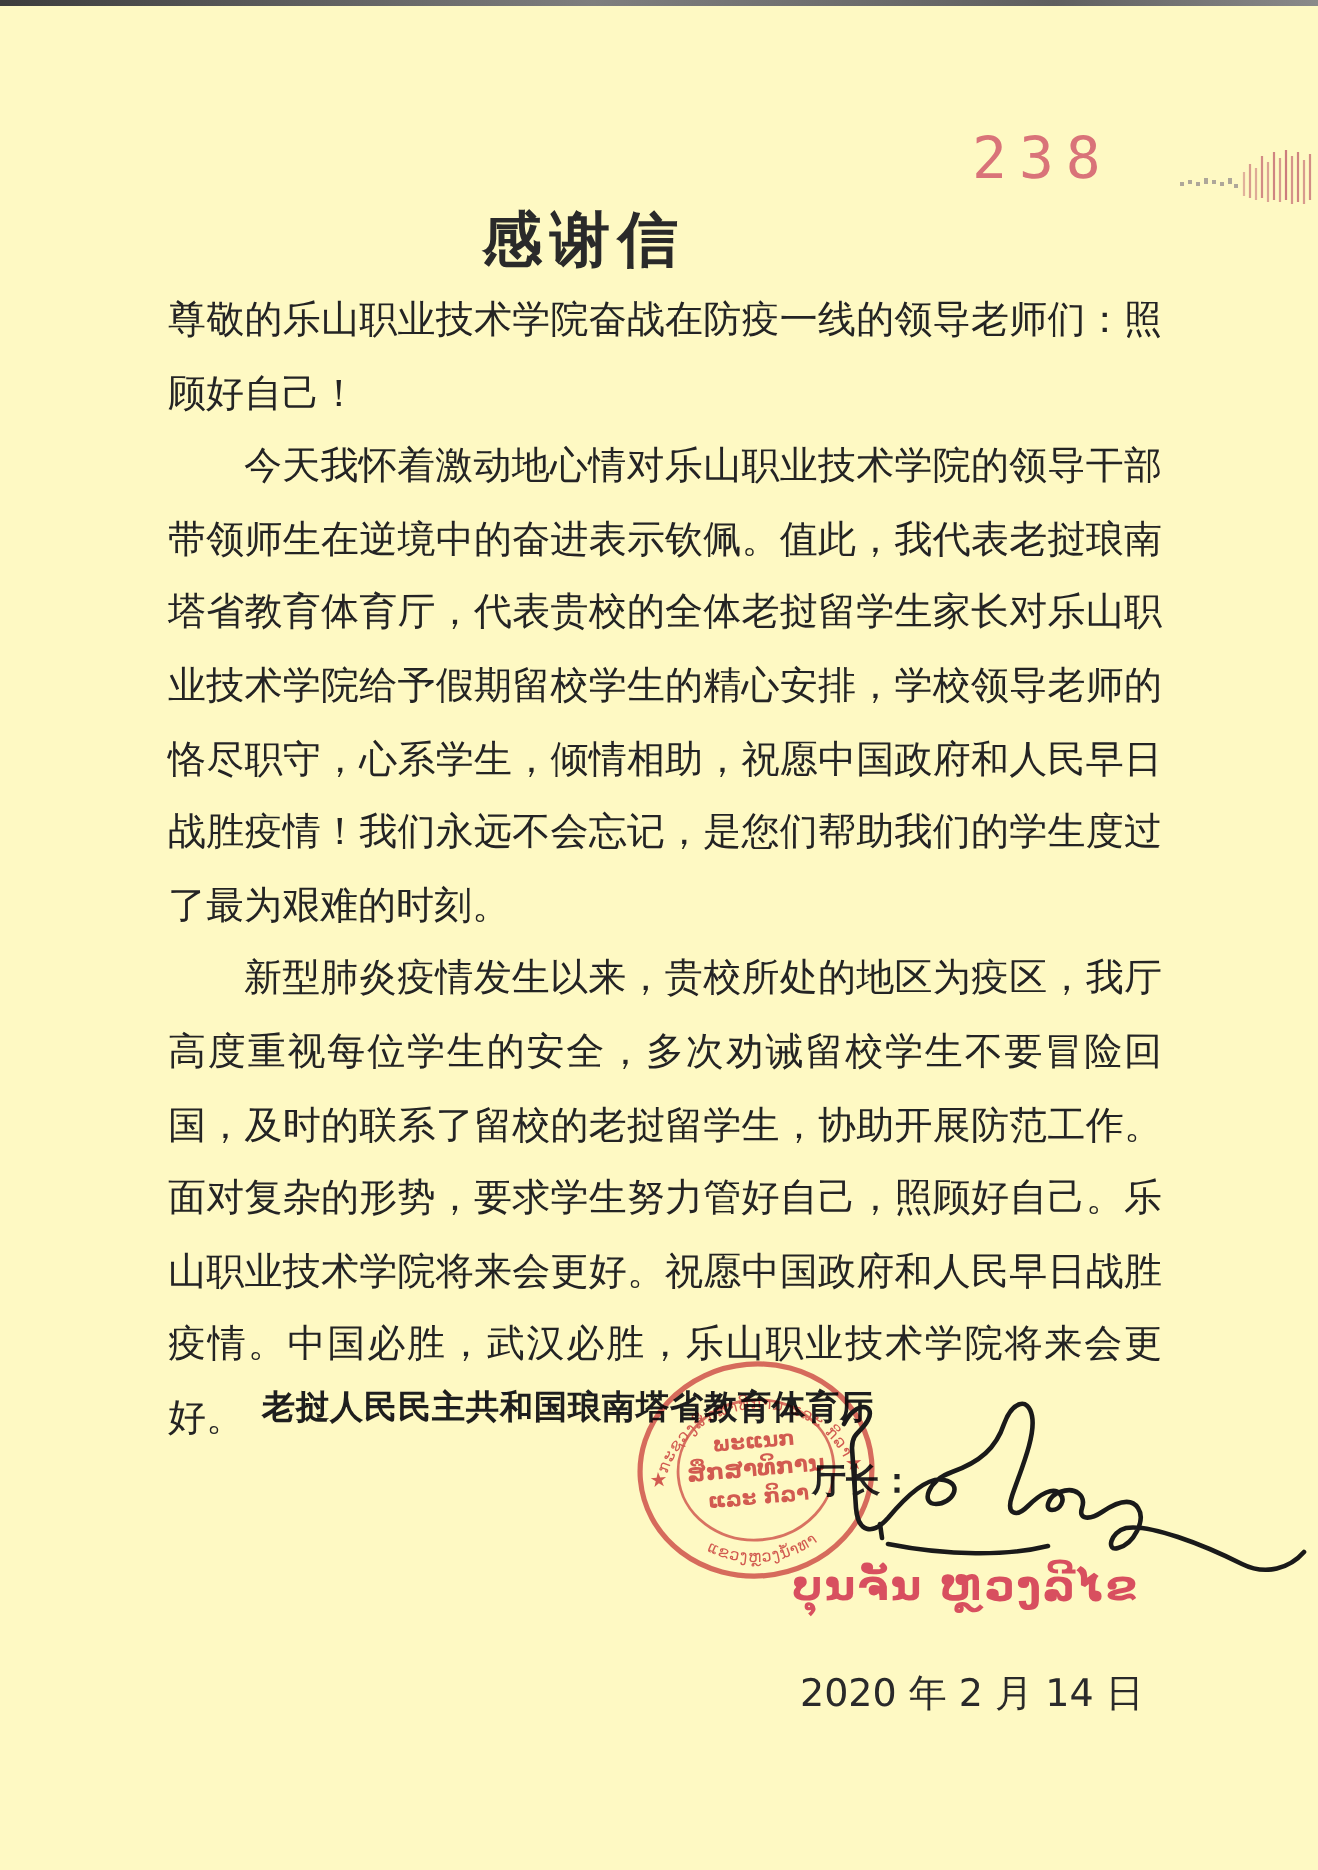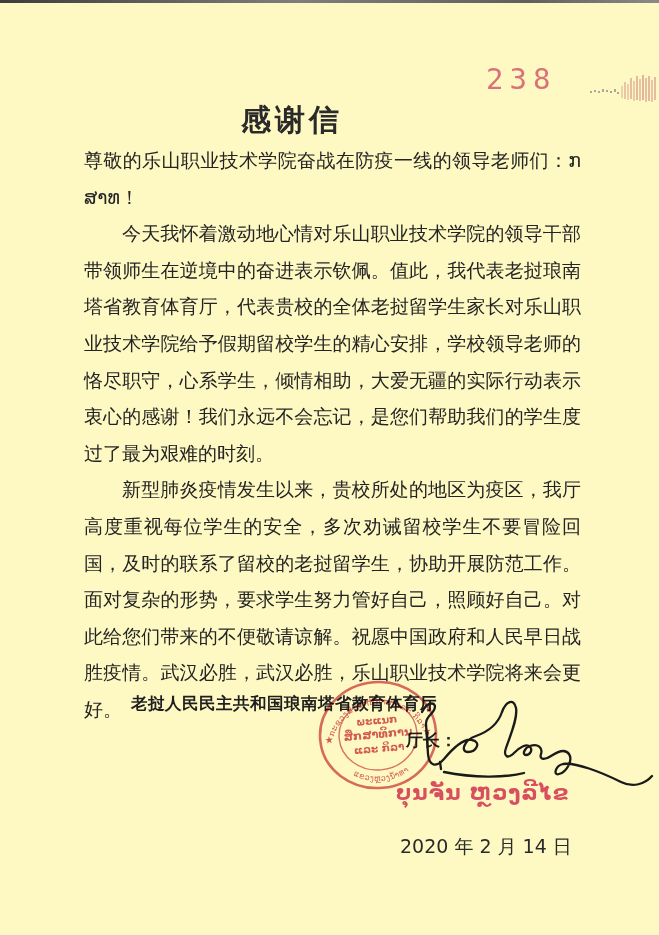--- a/index.html
+++ b/index.html
@@ -94,23 +94,23 @@
       <rect x="20" y="18" width="2" height="2"></rect>
       <rect x="24" y="19" width="2" height="2"></rect>
       <rect x="28" y="17" width="2" height="3"></rect>
       <rect x="31" y="20" width="2" height="2"></rect>
     </g>
   </svg>
 
   <h1 class="title">感谢信</h1>
 
   <div class="letter-body">
-    <p>尊敬的乐山职业技术学院奋战在防疫一线的领导老师们：ກສາທ！</p>
-    <p class="indent">今天我怀着激动地心情对乐山职业技术学院的领导干部带领师生在逆境中的奋进表示钦佩。值此，我代表老挝琅南塔省教育体育厅，代表贵校的全体老挝留学生家长对乐山职业技术学院给予假期留校学生的精心安排，学校领导老师的恪尽职守，心系学生，倾情相助，大爱无疆的实际行动表示衷心的感谢！我们永远不会忘记，是您们帮助我们的学生度过了最为艰难的时刻。</p>
-    <p class="indent">新型肺炎疫情发生以来，贵校所处的地区为疫区，我厅高度重视每位学生的安全，多次劝诫留校学生不要冒险回国，及时的联系了留校的老挝留学生，协助开展防范工作。面对复杂的形势，要求学生努力管好自己，照顾好自己。对此给您们带来的不便敬请谅解。祝愿中国政府和人民早日战胜疫情。武汉必胜，武汉必胜，乐山职业技术学院将来会更好。</p>
+    <p>尊敬的乐山职业技术学院奋战在防疫一线的领导老师们：照顾好自己！</p>
+    <p class="indent">今天我怀着激动地心情对乐山职业技术学院的领导干部带领师生在逆境中的奋进表示钦佩。值此，我代表老挝琅南塔省教育体育厅，代表贵校的全体老挝留学生家长对乐山职业技术学院给予假期留校学生的精心安排，学校领导老师的恪尽职守，心系学生，倾情相助，祝愿中国政府和人民早日战胜疫情！我们永远不会忘记，是您们帮助我们的学生度过了最为艰难的时刻。</p>
+    <p class="indent">新型肺炎疫情发生以来，贵校所处的地区为疫区，我厅高度重视每位学生的安全，多次劝诫留校学生不要冒险回国，及时的联系了留校的老挝留学生，协助开展防范工作。面对复杂的形势，要求学生努力管好自己，照顾好自己。乐山职业技术学院将来会更好。祝愿中国政府和人民早日战胜疫情。中国必胜，武汉必胜，乐山职业技术学院将来会更好。</p>
   </div>
 
   <div class="org-line">老挝人民民主共和国琅南塔省教育体育厅</div>
 
   <div class="director-label">厅长：</div>
 
   <svg class="seal" width="124" height="116" viewBox="0 0 124 116">
     <defs>
       <path id="arcTop" d="M 17 57 A 47 43 0 0 1 107 57"></path>
       <path id="arcBottom" d="M 12 57 A 50 46 0 0 0 112 57"></path>

